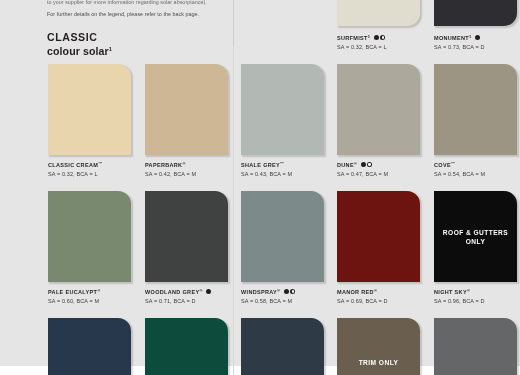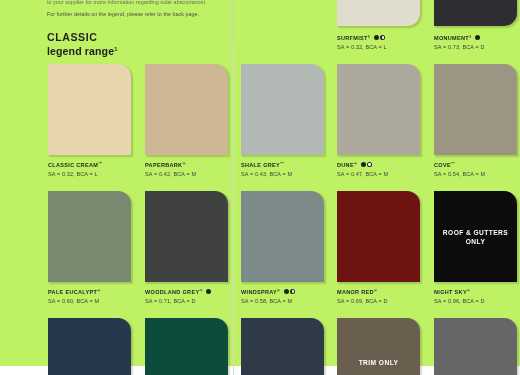--- a/index.html
+++ b/index.html
@@ -6,21 +6,21 @@
   * { box-sizing: border-box; margin: 0; padding: 0; }
   html, body {
     width: 520px; height: 375px;
     background: #ffffff;
     font-family: "Liberation Sans", sans-serif;
     overflow: hidden;
   }
   #page {
     position: relative;
     width: 520px; height: 366px;
-    background: #bef264;
+    background: #e5e5e5;
   }
 
   
   .divider {
     position: absolute;
     top: 0; left: 233px;
     width: 1px; height: 46px;
     background: #cfcdc7;
   }
   .divider-lower {
@@ -151,21 +151,21 @@
   <div class="intro">
     <span class="ln clipped">to your supplier for more information regarding solar absorptance).</span>
     <span class="ln">For further details on the legend, please refer to the back page.</span>
   </div>
 
   <div class="divider"></div>
   <div class="divider-lower"></div>
 
   <div class="heading">
     <span class="h-top">CLASSIC</span>
-    <span class="h-sub"><span>legend range</span><sup>1</sup></span>
+    <span class="h-sub"><span>colour solar</span><sup>1</sup></span>
   </div>
 
   <div class="swatch r-br" style="left: 337px; top: -36px; height: 62px; background: rgb(224, 221, 207);"></div>
   <div class="caption" style="left:337px; top:33px;">
     <span class="cap-name"><span>SURFMIST</span><sup>1</sup><span class="badges"><span class="badge solid"></span><span class="badge "></span></span></span>
     <span class="cap-spec">SA = 0.32, BCA = L</span>
   </div>
 
   <div class="swatch r-br" style="left: 434px; top: -36px; height: 62px; background: rgb(46, 46, 50);"></div>
   <div class="caption" style="left:434px; top:33px;">

